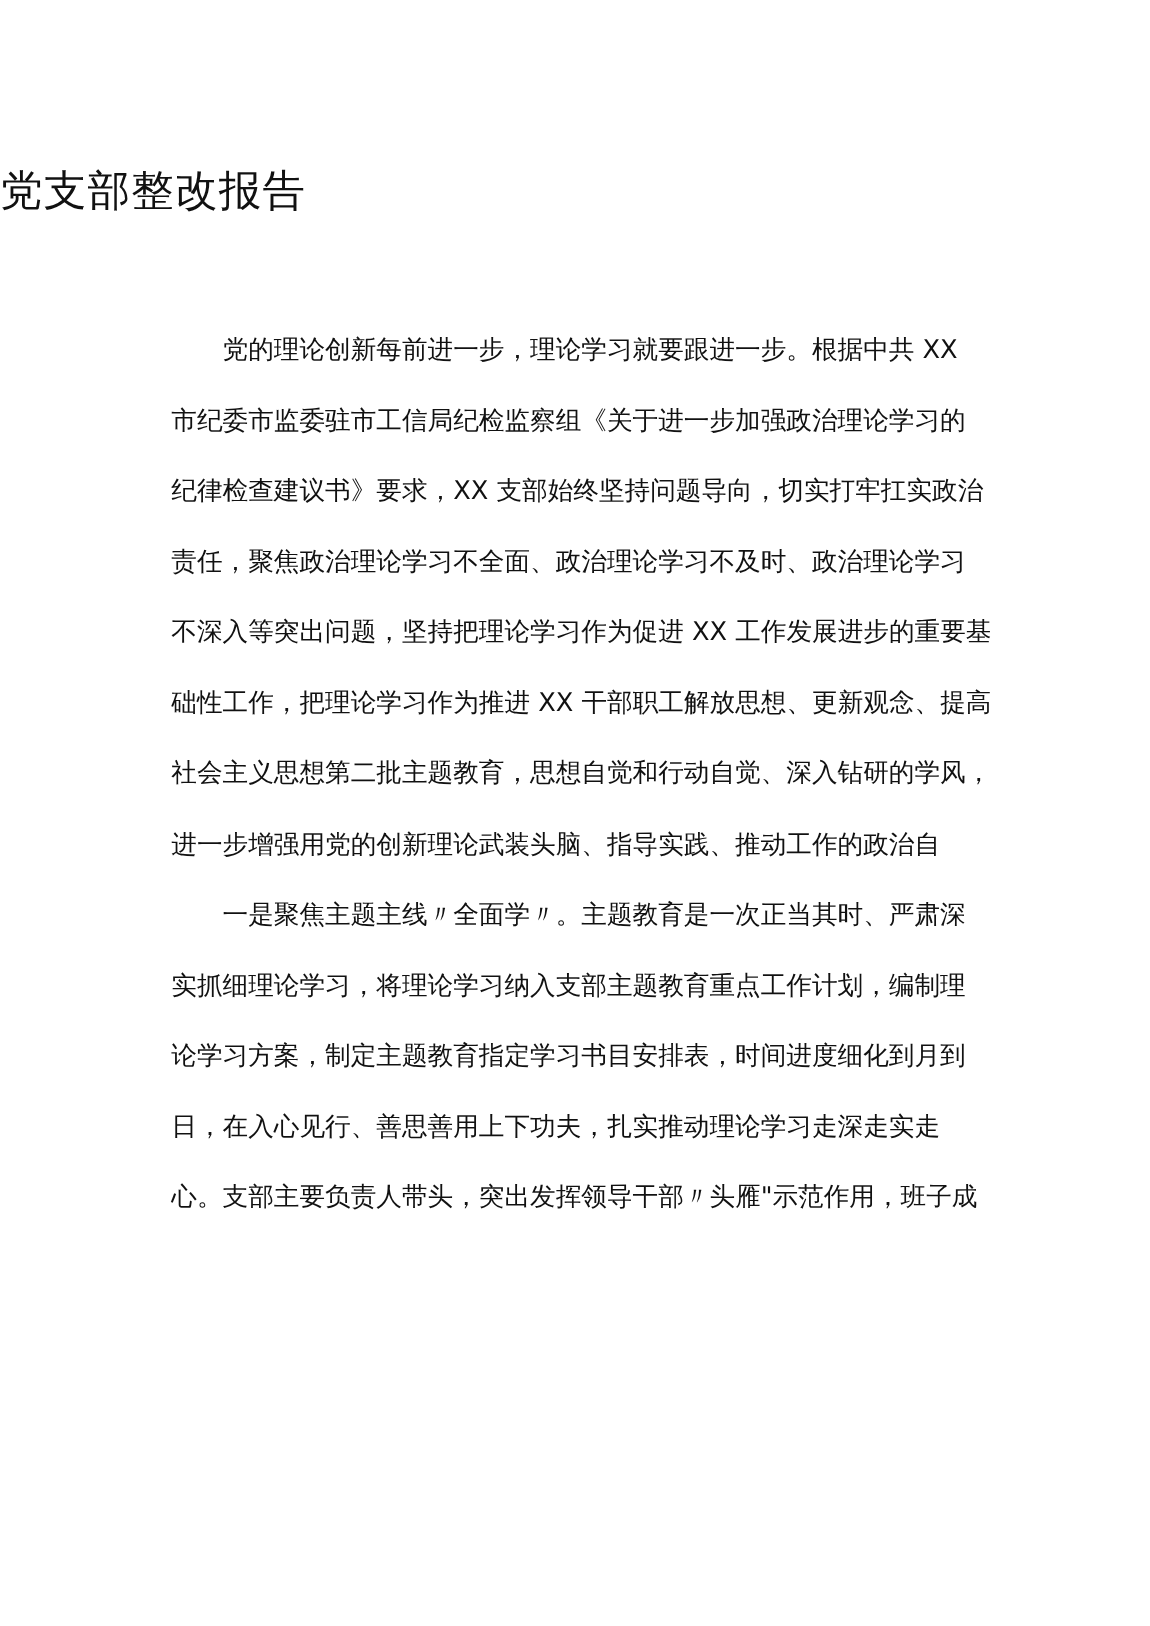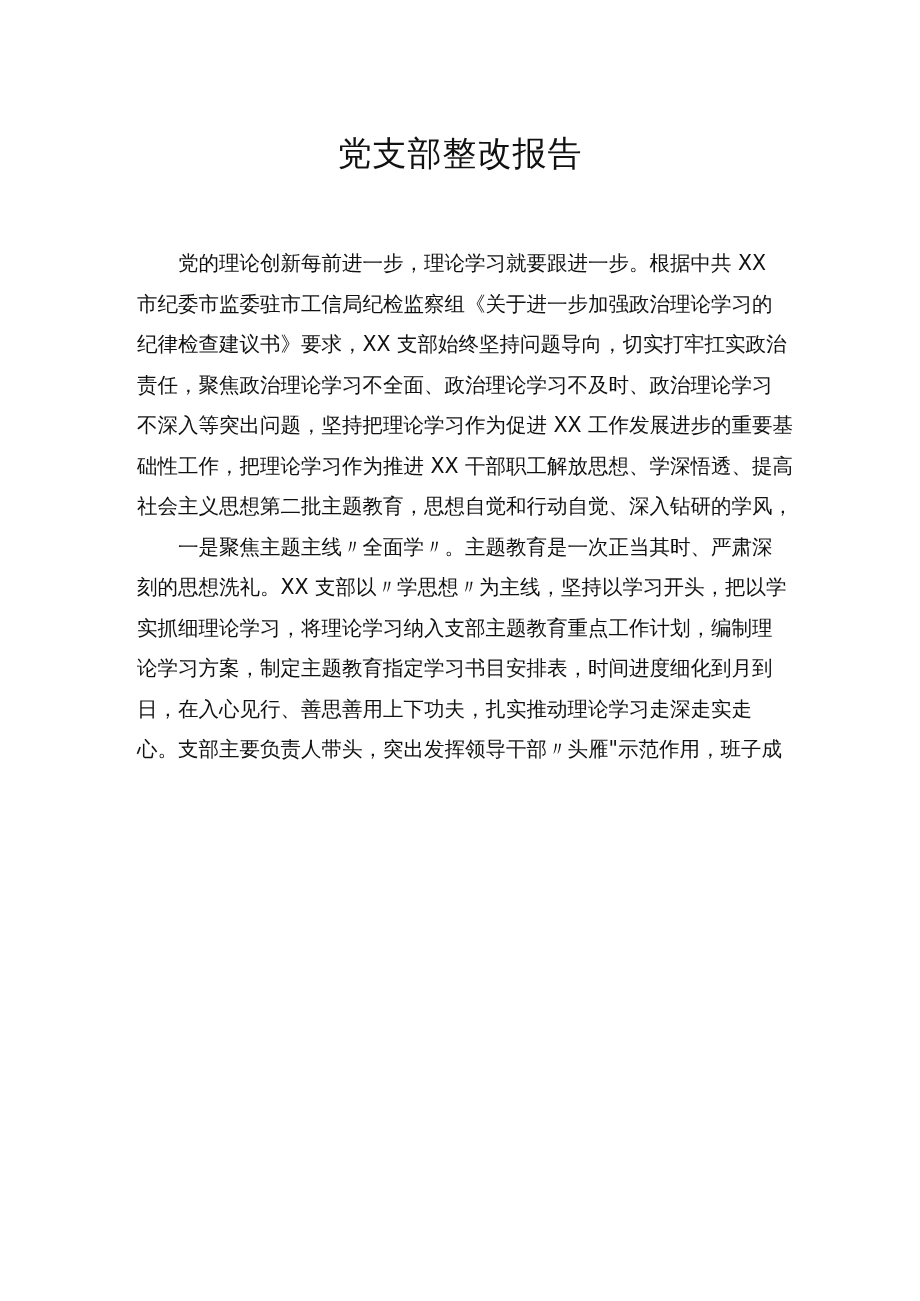--- a/index.html
+++ b/index.html
@@ -21,65 +21,65 @@
       top: 0;
       width: 920px;
       height: 1301px;
       background: #ffffff;
     }
     .title {
       position: absolute;
       top: 130px;
       left: 0;
       width: 920px;
-      text-align: center;
       font-size: 34px;
       line-height: 46px;
       letter-spacing: 1px;
       color: #111111;
       margin: 0;
       font-weight: normal;
     }
     .body-lines {
       position: absolute;
       left: 137px;
       top: 243px;
       width: 650px;
     }
     .line {
       height: 40.5px;
       line-height: 40.5px;
       font-size: 20.5px;
       white-space: nowrap;
       color: #111111;
+      margin-top: 16px;
     }
     .line.indent {
       padding-left: 41px;
     }
   </style>
 </head>
 <body>
 
 <div class="page">
   <h1 class="title">党支部整改报告</h1>
 
   <div class="body-lines">
 
     <div>
       <div class="line indent">党的理论创新每前进一步，理论学习就要跟进一步。根据中共 XX</div>
       <div class="line">市纪委市监委驻市工信局纪检监察组《关于进一步加强政治理论学习的</div>
       <div class="line">纪律检查建议书》要求，XX 支部始终坚持问题导向，切实打牢扛实政治</div>
       <div class="line">责任，聚焦政治理论学习不全面、政治理论学习不及时、政治理论学习</div>
       <div class="line">不深入等突出问题，坚持把理论学习作为促进 XX 工作发展进步的重要基</div>
-      <div class="line">础性工作，把理论学习作为推进 XX 干部职工解放思想、学深悟透、提高</div>
+      <div class="line">础性工作，把理论学习作为推进 XX 干部职工解放思想、更新观念、提高</div>
       <div class="line">社会主义思想第二批主题教育，思想自觉和行动自觉、深入钻研的学风，</div>
+      <div class="line">进一步增强用党的创新理论武装头脑、指导实践、推动工作的政治自</div>
     </div>
 
     <div>
       <div class="line indent">一是聚焦主题主线〃全面学〃。主题教育是一次正当其时、严肃深</div>
-      <div class="line">刻的思想洗礼。XX 支部以〃学思想〃为主线，坚持以学习开头，把以学</div>
       <div class="line">实抓细理论学习，将理论学习纳入支部主题教育重点工作计划，编制理</div>
       <div class="line">论学习方案，制定主题教育指定学习书目安排表，时间进度细化到月到</div>
       <div class="line">日，在入心见行、善思善用上下功夫，扎实推动理论学习走深走实走</div>
       <div class="line">心。支部主要负责人带头，突出发挥领导干部〃头雁"示范作用，班子成</div>
     </div>
   </div>
 </div>
 
 </body></html>

